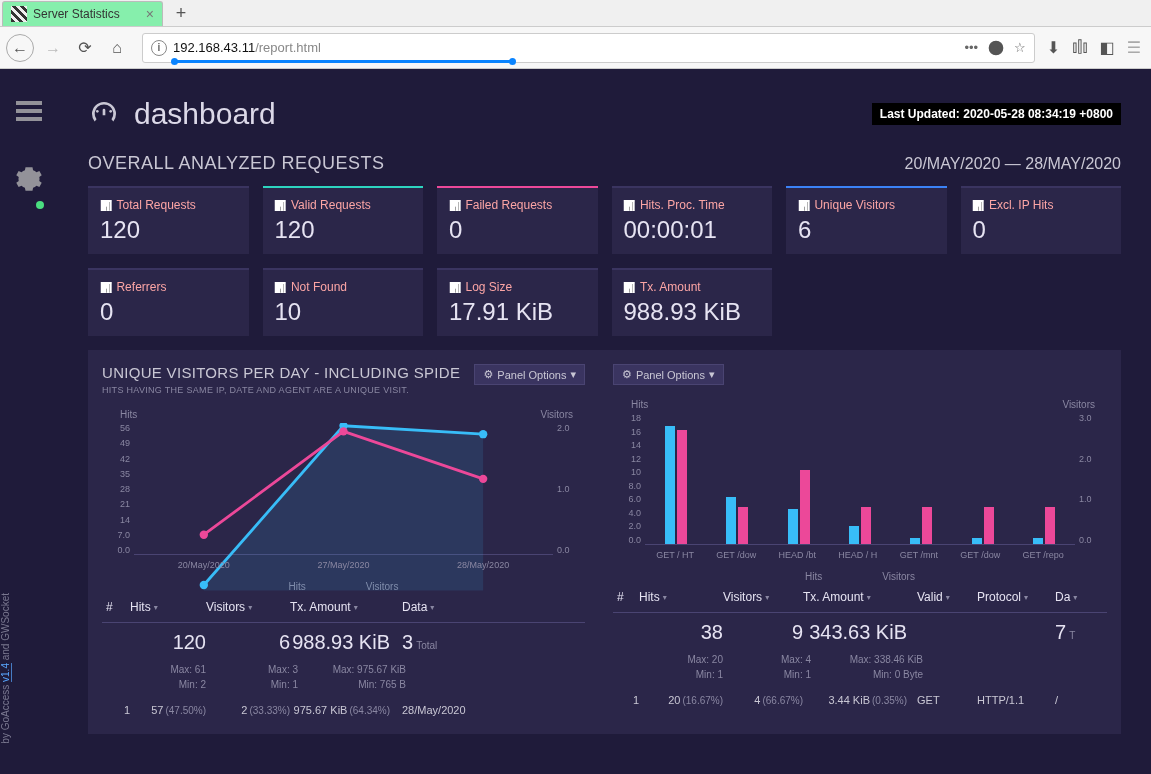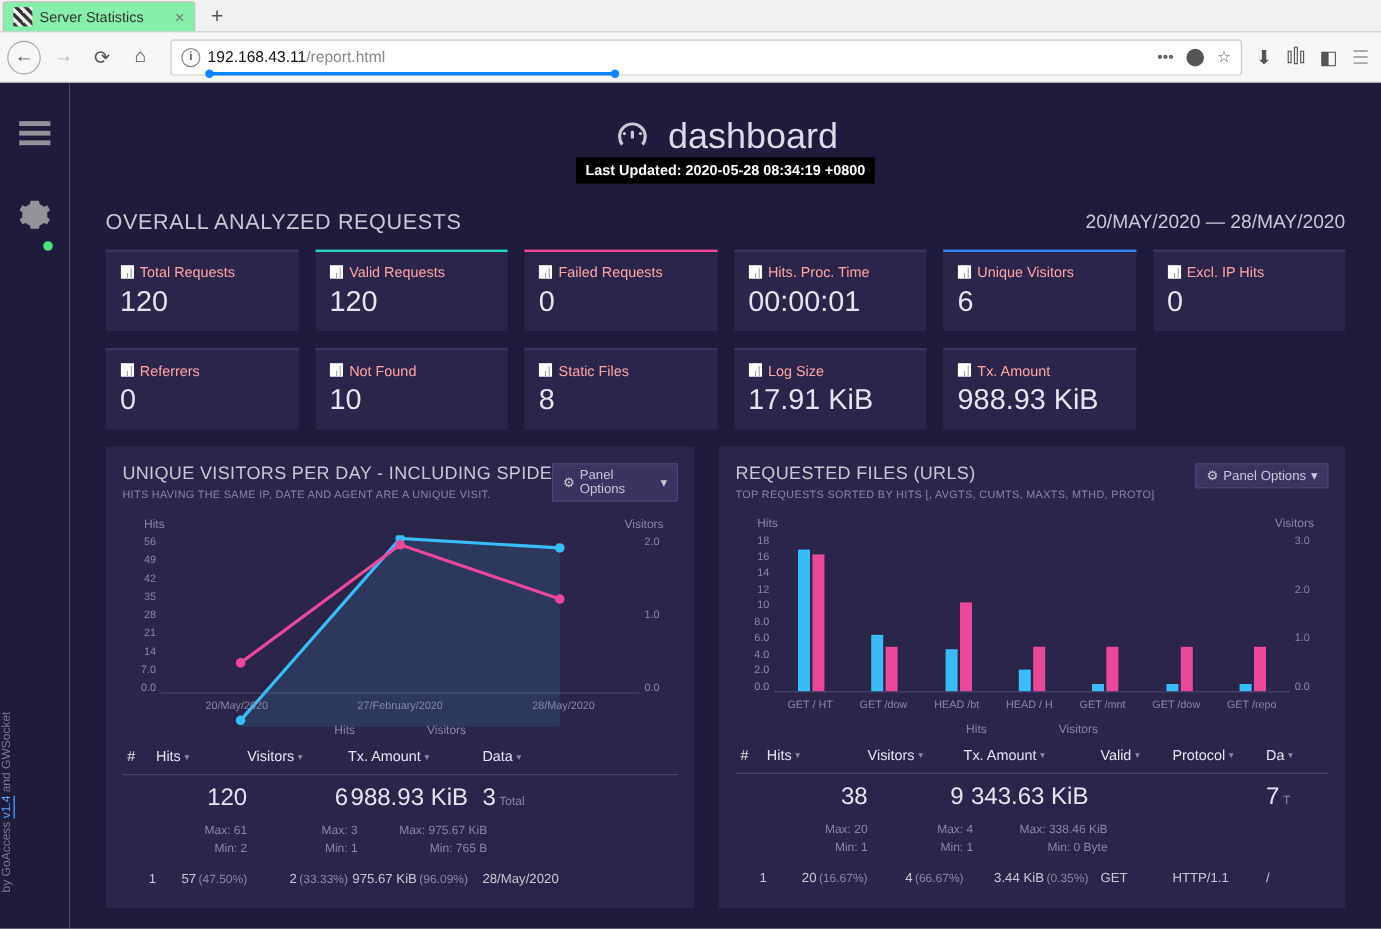--- a/index.html
+++ b/index.html
@@ -31,38 +31,38 @@
 .app { display: flex; height: 705px; }
 .left-rail { width: 58px; background: #1f1b3a; display: flex; flex-direction: column; align-items: center; padding-top: 28px; gap: 40px; position: relative; }
 .rail-ham { color: #939299; cursor: pointer; }
 .rail-ham div { width: 26px; height: 4px; background: #939299; margin: 4px 0; }
 .rail-gear { color: #939299; font-size: 28px; position: relative; }
 .status-dot { position: absolute; width: 8px; height: 8px; background: #4ade80; border-radius: 50%; top: 132px; right: 14px; }
 .credit { position: absolute; bottom: 30px; left: 0; right: 0; color: #7a7890; font-size: 10px; writing-mode: vertical-rl; transform: rotate(180deg); text-align: center; }
 .credit .ver { color: #58a6ff; text-decoration: underline; }
 
 .main { flex: 1; background: #1f1b3a; color: #c9c7d4; padding: 28px 30px 0 30px; overflow: hidden; }
-.dash-header { display: flex; align-items: center; justify-content: space-between; margin-bottom: 22px; flex-direction: column; }
+.dash-header { display: flex; align-items: center; justify-content: space-between; margin-bottom: 22px; }
 .dash-title { display: flex; align-items: center; gap: 14px; font-size: 30px; font-weight: 300; color: #dcd9e8; }
 .last-updated { background: #000; color: #fff; padding: 4px 8px; font-size: 12px; font-weight: 600; }
 
 .section-head { display: flex; justify-content: space-between; align-items: center; margin-bottom: 12px; }
 .section-head h2 { font-weight: 400; font-size: 18px; letter-spacing: 0.5px; color: #c9c7d4; }
 .date-range { font-size: 16px; color: #c9c7d4; }
 
 .stat-grid { display: grid; grid-template-columns: repeat(6, 1fr); gap: 14px; margin-bottom: 14px; }
 .stat-card { background: #2b2649; border-top: 2px solid #3a3460; padding: 10px 12px; }
 .stat-card.accent-cyan { border-top-color: #2dd4bf; }
 .stat-card.accent-pink { border-top-color: #ec4899; }
 .stat-card.accent-blue { border-top-color: #3b82f6; }
 .stat-label { font-size: 12px; color: #fca5a5; display: flex; align-items: center; gap: 4px; }
 .stat-label::before { content: '📊'; font-size: 10px; filter: grayscale(1) brightness(1.5); }
 .stat-value { font-size: 24px; color: #e6e3f2; margin-top: 4px; font-weight: 300; }
 
-.panels { display: grid; grid-template-columns: 1fr 1fr; gap: 20px; }
+.panels { display: grid; grid-template-columns: 1fr 1fr; gap: 0; }
 .panel { background: #2b2649; padding: 14px; position: relative; }
 .panel-head { display: flex; justify-content: space-between; align-items: flex-start; }
 .panel-title { font-size: 15px; font-weight: 400; letter-spacing: 0.3px; color: #c9c7d4; white-space: nowrap; overflow: hidden; }
 .panel-sub { font-size: 9px; color: #8a87a2; letter-spacing: 0.3px; margin-top: 4px; }
 .panel-options { background: #3a3460; border: 1px solid #4a4472; padding: 3px 8px; font-size: 11px; color: #c9c7d4; cursor: pointer; display: flex; align-items: center; gap: 4px; }
 
 .chart-wrap { margin-top: 14px; position: relative; height: 170px; display: flex; font-size: 9px; color: #8a87a2; }
 .y-axis-l, .y-axis-r { display: flex; flex-direction: column; justify-content: space-between; padding: 14px 4px 24px; }
 .y-axis-l { align-items: flex-end; width: 32px; }
 .y-axis-r { align-items: flex-start; width: 32px; }
@@ -201,24 +201,20 @@
           <div class="stat-label">Excl. IP Hits</div>
           <div class="stat-value">0</div>
         </div>
         <div class="stat-card ">
           <div class="stat-label">Referrers</div>
           <div class="stat-value">0</div>
         </div>
         <div class="stat-card ">
           <div class="stat-label">Not Found</div>
           <div class="stat-value">10</div>
-        </div>
-        <div class="stat-card ">
-          <div class="stat-label">Static Files</div>
-          <div class="stat-value">8</div>
         </div>
         <div class="stat-card ">
           <div class="stat-label">Log Size</div>
           <div class="stat-value">17.91 KiB</div>
         </div>
         <div class="stat-card ">
           <div class="stat-label">Tx. Amount</div>
           <div class="stat-value">988.93 KiB</div>
         </div>
       </div>
@@ -258,21 +254,21 @@
               <circle cx="50" cy="116" r="3" fill="#38bdf8"></circle>
                 <circle cx="150" cy="2" r="3" fill="#38bdf8"></circle>
                 <circle cx="250" cy="8" r="3" fill="#38bdf8"></circle>
               <polyline points="50,80 150,6 250,40" fill="none" stroke="#ec4899" stroke-width="2"></polyline>
               <circle cx="50" cy="80" r="3" fill="#ec4899"></circle>
                 <circle cx="150" cy="6" r="3" fill="#ec4899"></circle>
                 <circle cx="250" cy="40" r="3" fill="#ec4899"></circle>
             </svg>
             <div class="x-labels" id="lchart-x">
                 <span>20/May/2020</span>
-                <span>27/February/2020</span>
+                <span>27/May/2020</span>
                 <span>28/May/2020</span>
               </div>
           </div>
           <div class="y-axis-r" id="lchart-yr">
               <span>2.0</span>
               <span>1.0</span>
               <span>0.0</span>
             </div>
         </div>
         <div class="legend-row">
@@ -306,31 +302,27 @@
           <span class="l-c3 minmax">
               <div>Max: 975.67 KiB</div>
               <div>Min: 765 B</div>
             </span>
           <span class="l-c4"></span>
         </div>
         <div class="data-row">
           <span class="l-c0">1</span>
           <span class="l-c1"><span>57</span><span class="pct">(47.50%)</span></span>
           <span class="l-c2"><span>2</span><span class="pct">(33.33%)</span></span>
-          <span class="l-c3"><span>975.67 KiB</span><span class="pct">(96.09%)</span></span>
+          <span class="l-c3"><span>975.67 KiB</span><span class="pct">(64.34%)</span></span>
           <span class="l-c4" style="padding-left:12px">28/May/2020</span>
         </div>
       </div>
 
       <div class="panel">
         <div class="panel-head">
-          <div>
-            <div class="panel-title">REQUESTED FILES (URLS)</div>
-            <div class="panel-sub">TOP REQUESTS SORTED BY HITS [, AVGTS, CUMTS, MAXTS, MTHD, PROTO]</div>
-          </div>
           <div class="panel-options">
             <span>⚙</span>
               <span>Panel Options</span>
               <span>▾</span>
           </div>
         </div>
         <div class="chart-wrap">
           <span class="y-label left">Hits</span>
           <span class="y-label right">Visitors</span>
           <div class="y-axis-l" id="rchart-yl">

